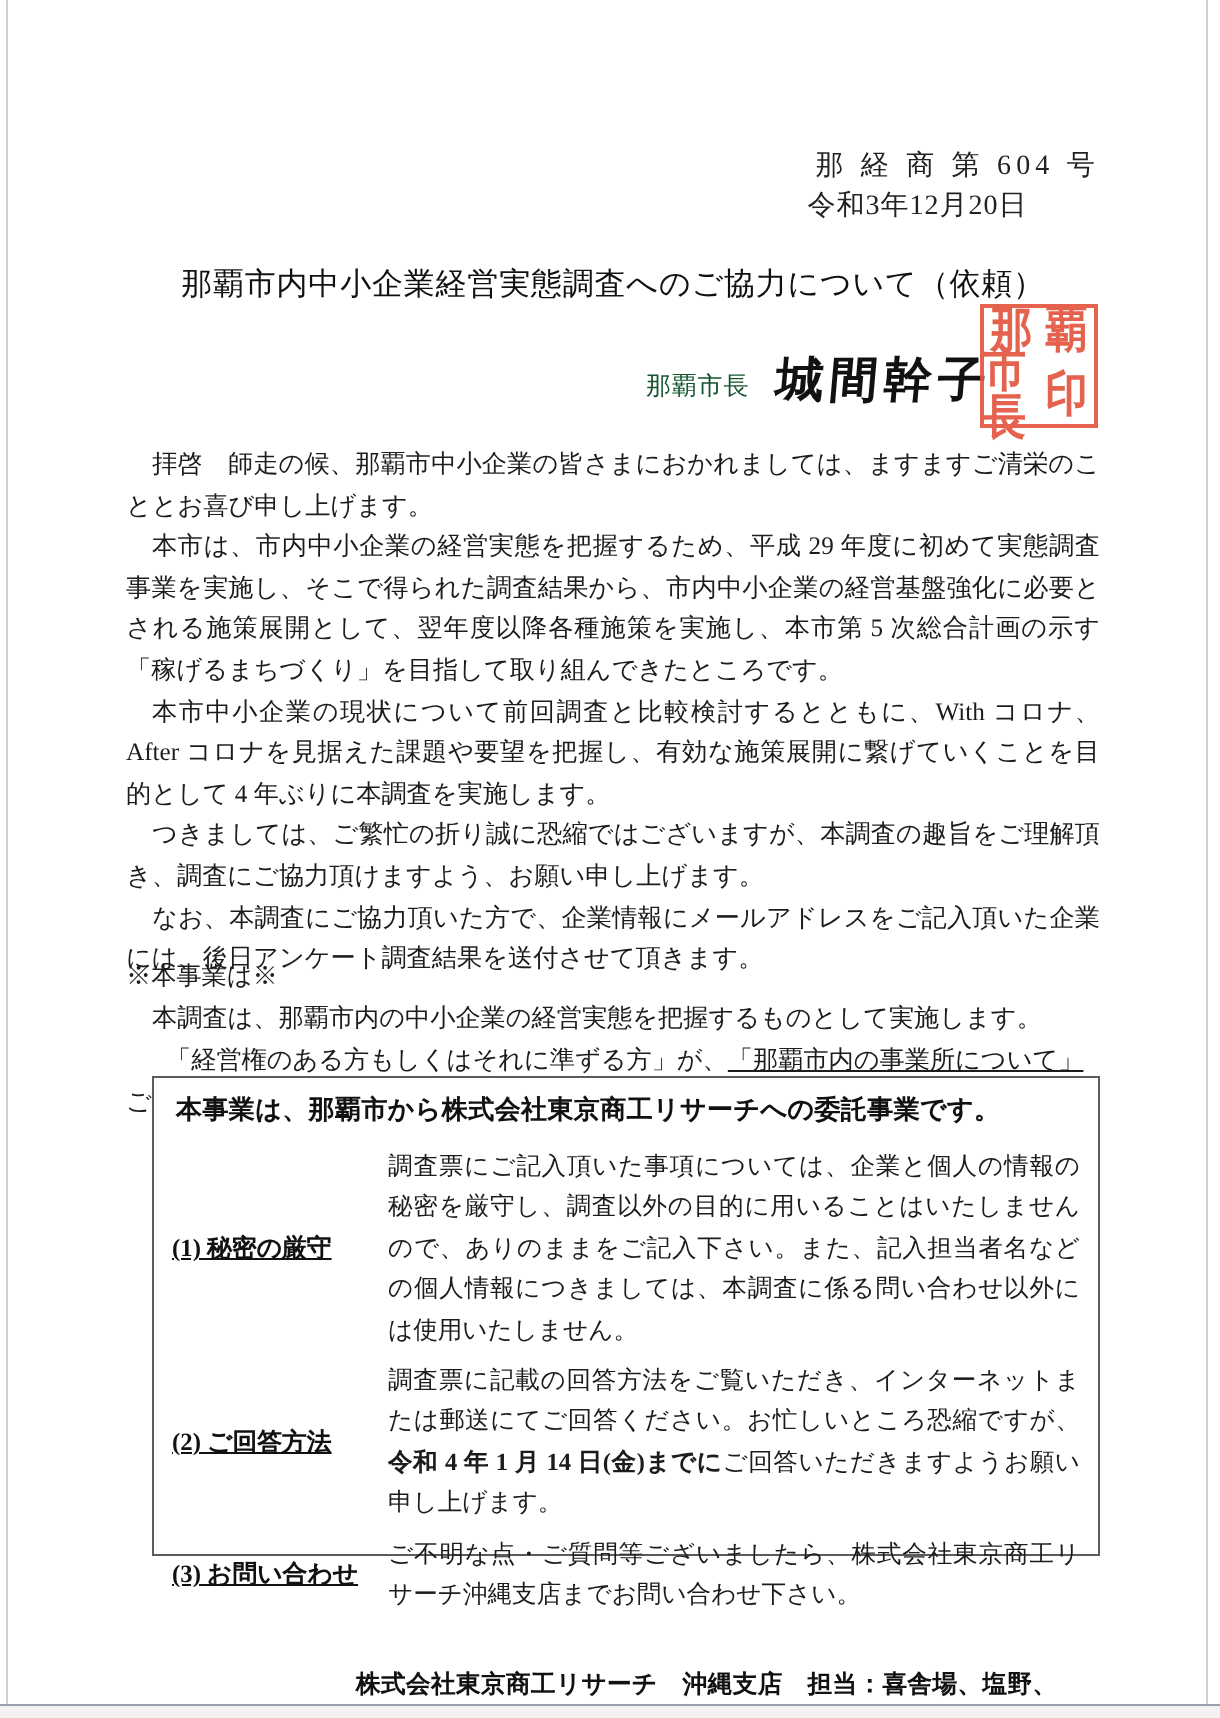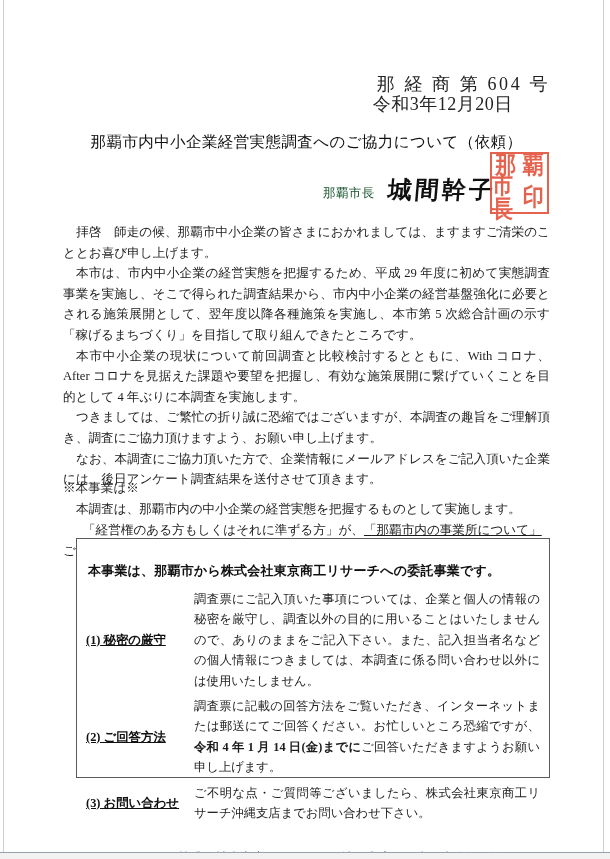--- a/index.html
+++ b/index.html
@@ -45,21 +45,21 @@
     top: 0;
     width: 487px;
     color: #1a1a1a;
   }
 
   .meta-block {
     position: absolute;
     right: 0;
     top: 74px;
     text-align: left;
-    font-size: 18px;
+    font-size: 14px;
     line-height: 20px;
     letter-spacing: 0.5px;
     color: #222;
   }
   .meta-line { white-space: nowrap; }
   .meta-line.doc-no { letter-spacing: 2.6px; padding-left: 4px; }
 
   .title {
     position: absolute;
     left: 0;
@@ -169,21 +169,21 @@
     border: 1.2px solid #5b5b5b;
     box-sizing: border-box;
     background: #fff;
     padding: 7px 9px 0 9px;
   }
   .box-head {
     font-size: 13px;
     font-weight: bold;
     letter-spacing: 0.2px;
     color: #111;
-    margin: 16px 0 9px 2px;
+    margin: 0 0 9px 2px;
   }
   .box-row {
     display: flex;
     align-items: center;
     margin-bottom: 5px;
   }
   .row-label {
     flex: 0 0 108px;
     font-size: 12.4px;
     font-weight: bold;

